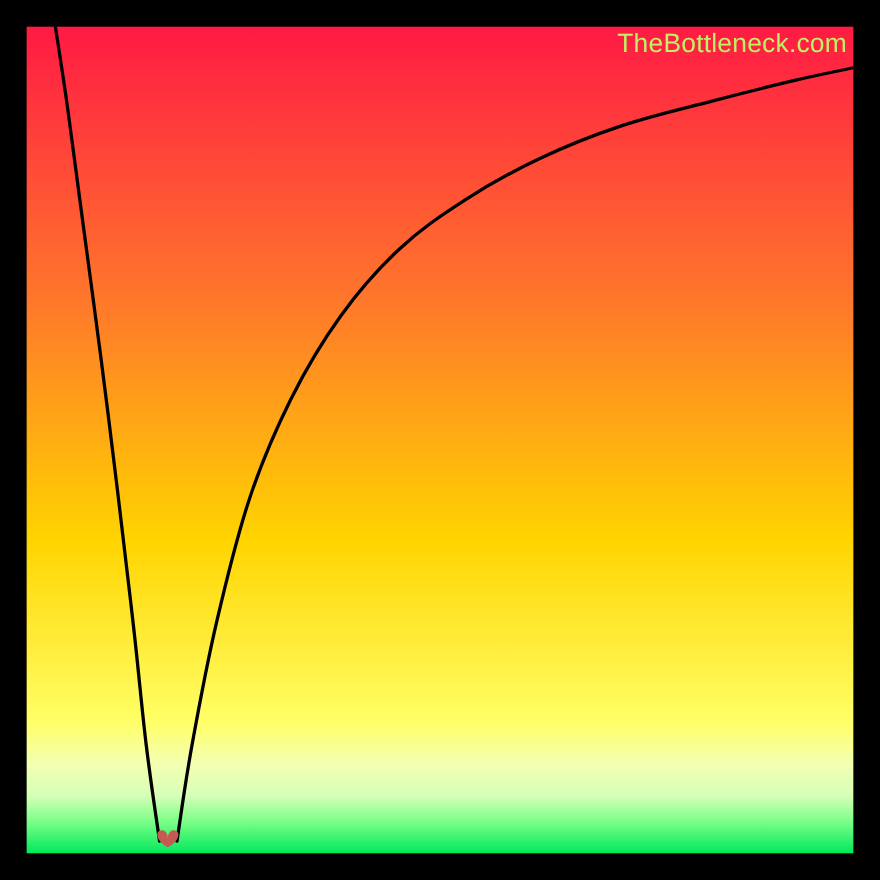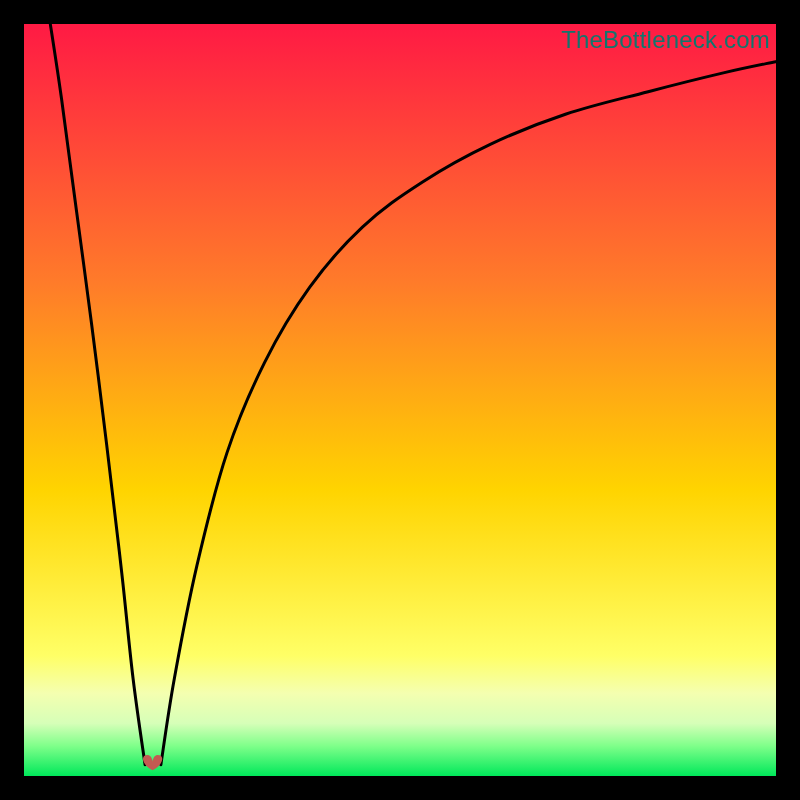--- a/index.html
+++ b/index.html
@@ -23,21 +23,21 @@
     position: absolute;
     left: 0;
     top: 0;
     width: 752px;
     height: 752px;
   }
   .watermark {
     position: absolute;
     top: 2px;
     right: 6px;
-    color: #0f766e;
+    color: #bef264;
     font-size: 24px;
     font-weight: 500;
     letter-spacing: 0.2px;
     user-select: none;
   }
 </style>
 </head>
 <body>
 
 <div class="frame">

